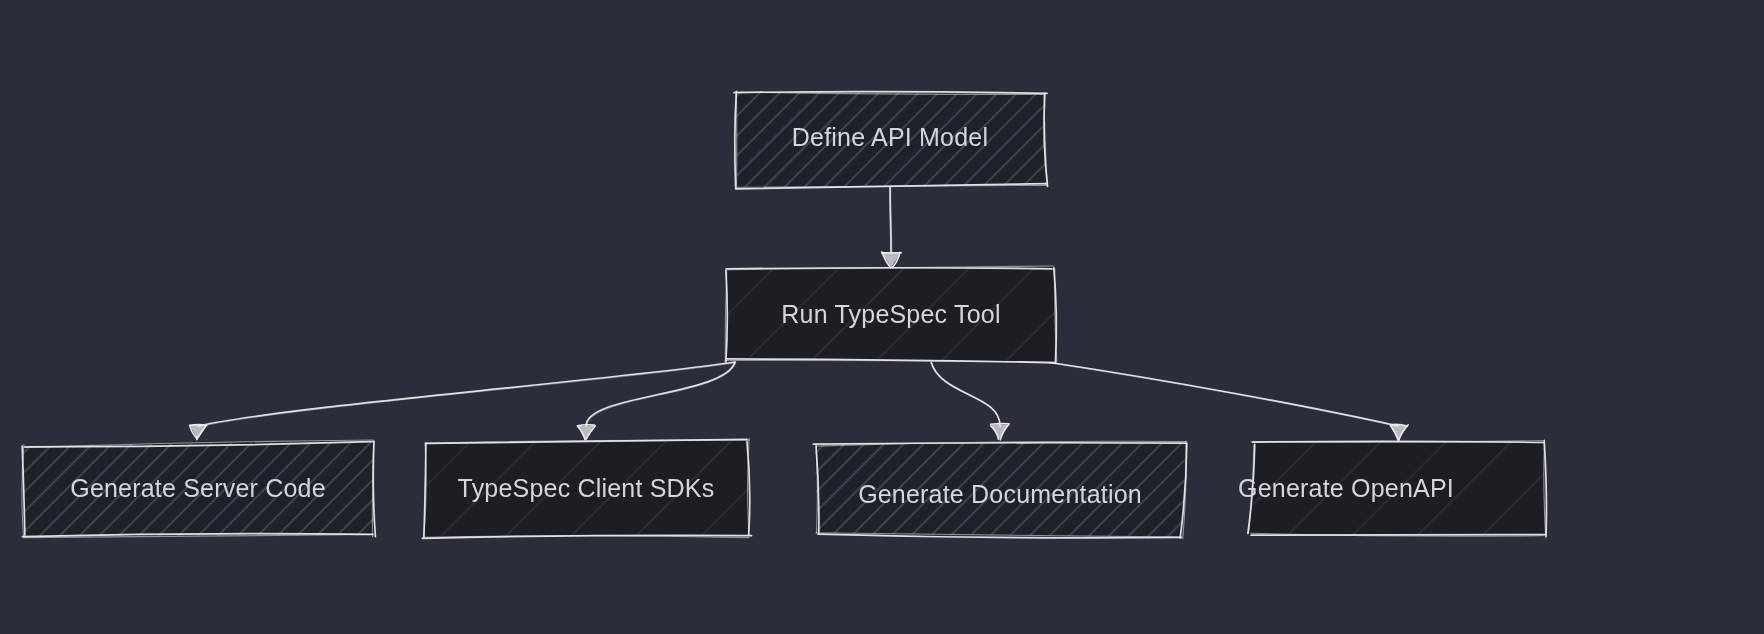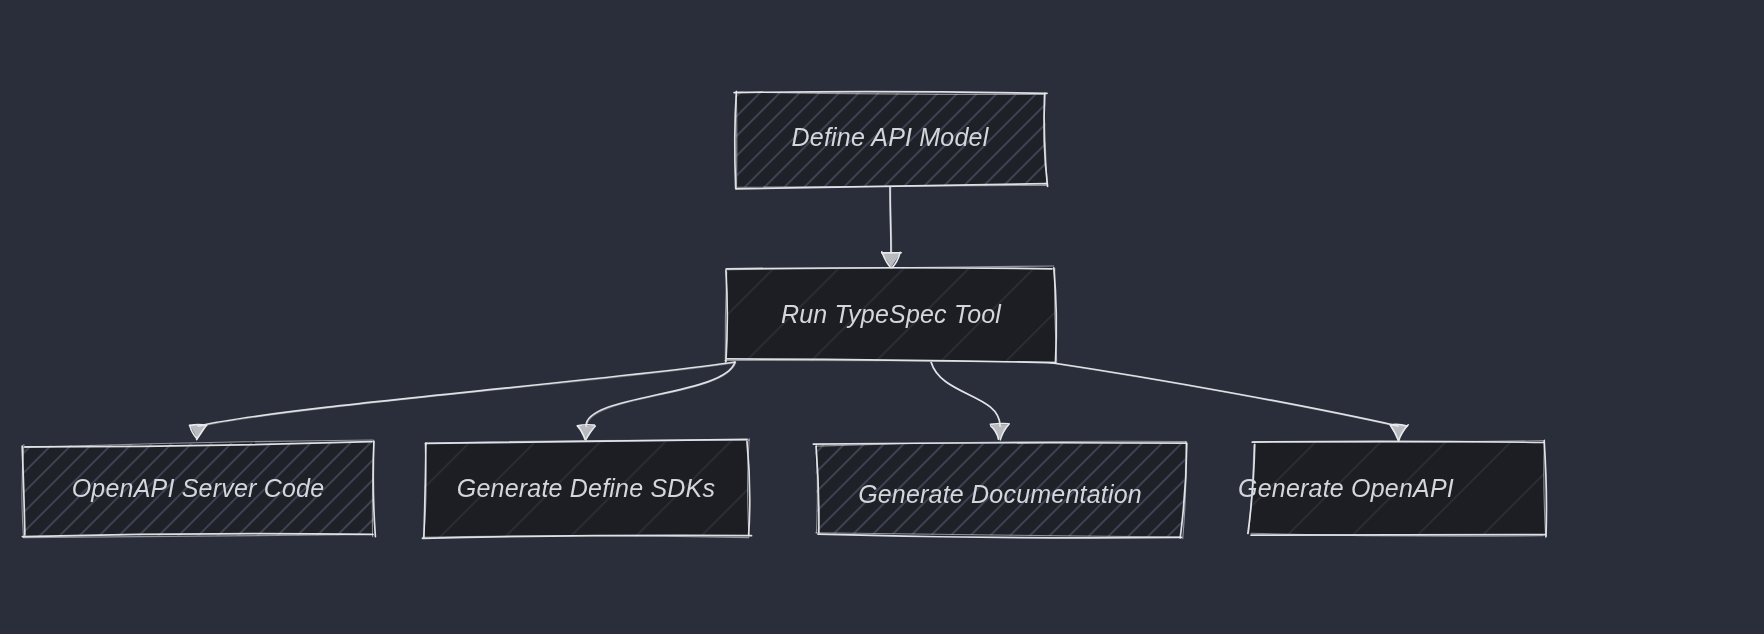--- a/index.html
+++ b/index.html
@@ -1,21 +1,21 @@
 <!DOCTYPE html>
 <html><head>
 <meta charset="utf-8">
 <style>
   * { margin:0; padding:0; box-sizing:border-box; }
   html,body { width:1764px; height:634px; overflow:hidden; }
   body {
     background:#2a2e3b;
     font-family:"Liberation Sans", sans-serif;
   }
-  #stage { position:relative; width:1580px; height:634px;font-style:italic; }
+  #stage { position:relative; width:1580px; height:634px; }
   #stage svg.layer { position:absolute; top:0; left:0; width:1764px; height:634px; }
 
   .node-label {
     position:absolute;
     color:#d3d6db;
     font-family:"Liberation Sans", sans-serif;
     font-size:25px;
     font-weight:400;
     letter-spacing:.2px;
     white-space:nowrap;
@@ -147,18 +147,18 @@
           <path d="M 1544.4934044385764 439.79966874197106 Q 1542.60621039769 484.6079004535768 1545.8053606883648 537.7400099307952" fill="none" stroke="#e8eaed" stroke-width="1.1" stroke-opacity="0.55" stroke-linecap="round"></path>
           <path d="M 1542.9982644933268 535.7765643737171 Q 1395.686894293803 537.5275541476196 1250.9437692659644 533.23057288026" fill="none" stroke="#e8eaed" stroke-width="1.1" stroke-opacity="0.55" stroke-linecap="round"></path>
           <path d="M 1248.5156672603057 533.2188155779703 Q 1253.1464103617268 487.48614908329495 1253.9566418679228 444.98627405482637" fill="none" stroke="#e8eaed" stroke-width="1.1" stroke-opacity="0.55" stroke-linecap="round"></path>
         </g>
       </g>
   </svg>
 
   <div id="labels-layer">
       <div class="node-label" style="left: 735px; top: 122.5px; width: 310px;">Define API Model</div>
       <div class="node-label" style="left: 727px; top: 300px; width: 328px;">Run TypeSpec Tool</div>
-      <div class="node-label" style="left: 22px; top: 473.5px; width: 352px;">OpenAPI Server Code</div>
-      <div class="node-label" style="left: 424px; top: 473.5px; width: 324px;">Generate Define SDKs</div>
+      <div class="node-label" style="left: 22px; top: 473.5px; width: 352px;">Generate Server Code</div>
+      <div class="node-label" style="left: 424px; top: 473.5px; width: 324px;">TypeSpec Client SDKs</div>
       <div class="node-label" style="left: 816px; top: 473.5px; width: 368px; margin-top: 6px;">Generate Documentation</div>
       <div class="node-label" style="left: 1200px; top: 473.5px; width: 292px;">Generate OpenAPI</div>
     </div>
 </div>
 
 </body></html>

